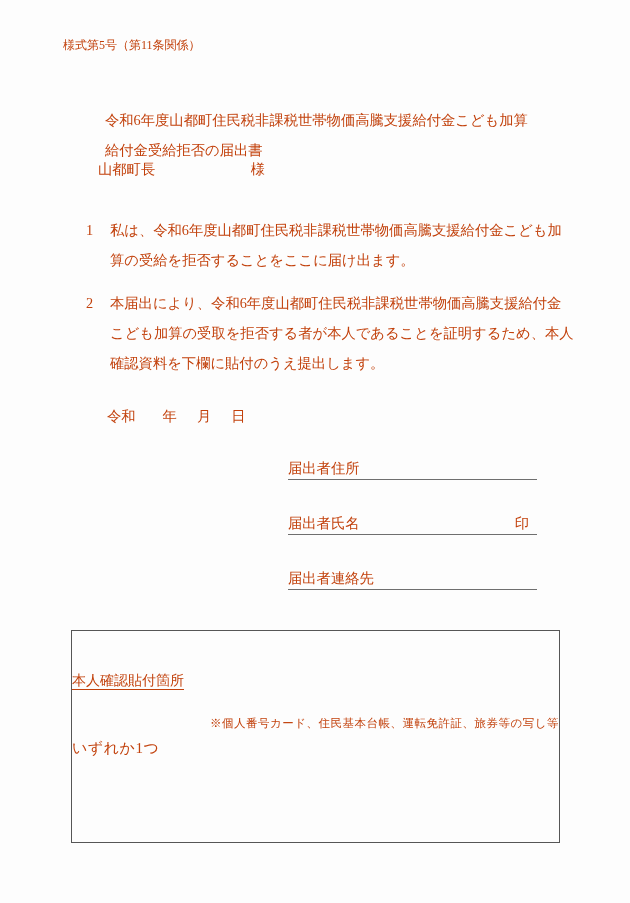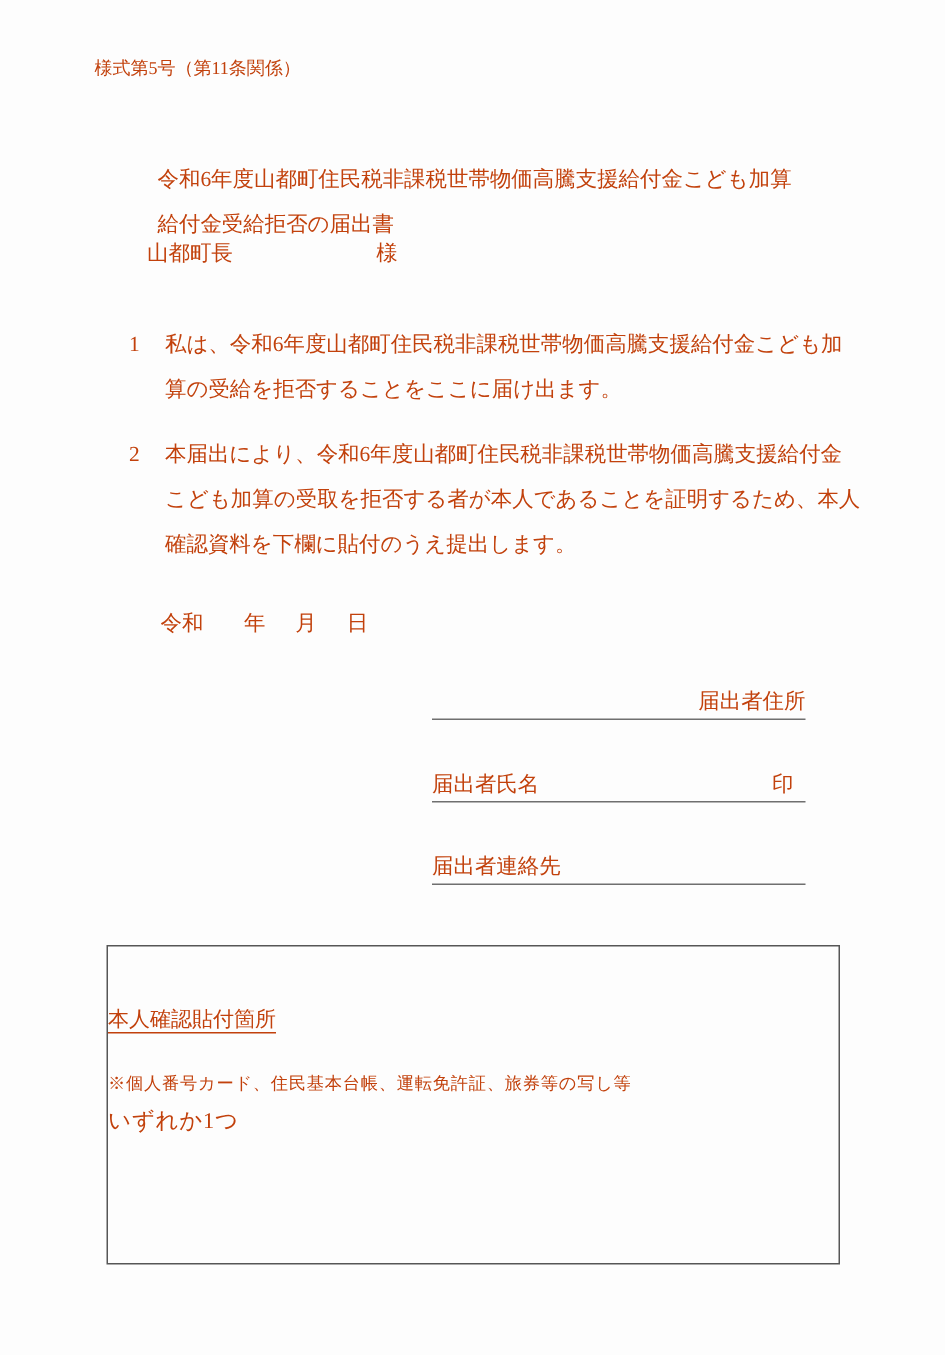--- a/index.html
+++ b/index.html
@@ -59,21 +59,21 @@
   .field-row {
     position: absolute;
     left: 288px;
     width: 249px;
     height: 21px;
     border-bottom: 1px solid #6f6f6f;
     font-size: 14.3px;
     line-height: 21px;
     white-space: nowrap;
   }
-  .field-row-1 { top: 458px; text-align: right; }
+  .field-row-1 { top: 458px; }
   .field-row-2 { top: 513px; }
   .field-row-3 { top: 568px; }
   .field-row .seal {
     position: absolute;
     right: 8px; bottom: 0;
   }
   .attach-box {
     position: absolute;
     left: 71px; top: 630px;
     width: 487px; height: 211px;
@@ -87,21 +87,21 @@
     text-align: left;
     font-size: 14px;
     line-height: 20px;
     text-decoration: underline;
     text-underline-offset: 4px;
   }
   .attach-box .box-note {
     position: absolute;
     top: 84px; left: 0;
     width: 100%;
-    text-align: left;
+    text-align: right;
     font-size: 11.5px;
     line-height: 16px;
     letter-spacing: 0.5px;
   }
   .attach-box .box-note-2 {
     position: absolute;
     top: 109px; left: 0;
     width: 100%;
     text-align: left;
     font-size: 15px;

